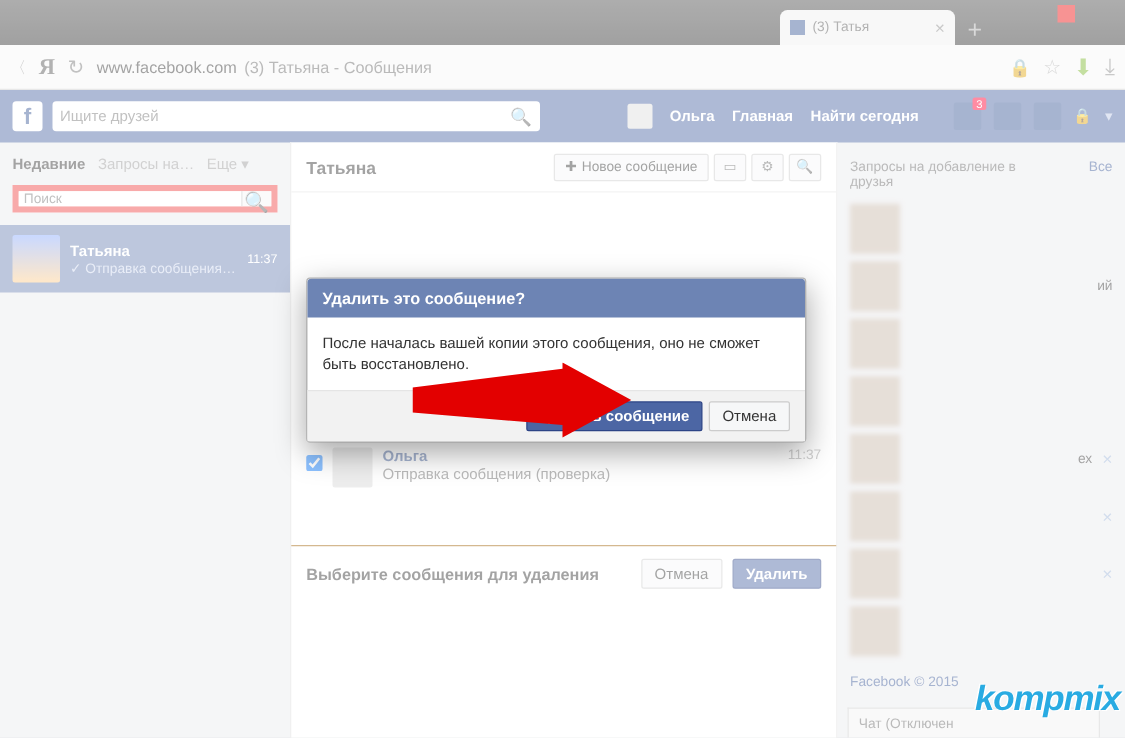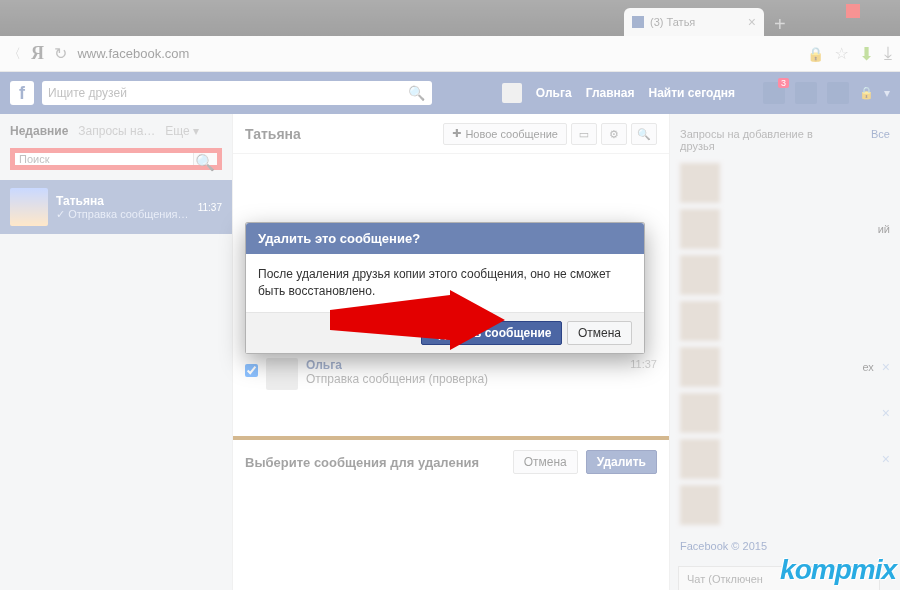--- a/index.html
+++ b/index.html
@@ -61,21 +61,21 @@
 
 .timeline { text-align: center; color: #999; font-size: 11px; padding: 180px 0 6px; }
 .msg-row { display: flex; align-items: flex-start; gap: 8px; padding: 6px 12px; }
 .msg-check { margin-top: 6px; }
 .msg-av { width: 32px; height: 32px; background: #d8d8d8; border-radius: 2px; }
 .msg-body { flex: 1; font-size: 12px; }
 .msg-name { color: #3b5998; font-weight: bold; }
 .msg-text { color: #666; }
 .msg-time { font-size: 11px; color: #999; }
 
-.del-bar { border-top: 4px solid #a16207; padding: 10px 12px; display: flex; align-items: center; font-size: 13px; gap: 8px; margin-top: 40px; }
+.del-bar { border-top: 1px solid #a16207; padding: 10px 12px; display: flex; align-items: center; font-size: 13px; gap: 8px; margin-top: 40px; }
 .del-bar .label { flex: 1; font-weight: bold; color: #333; }
 .btn-gray { border: 1px solid #ccc; background: #f6f7f8; padding: 4px 10px; font-size: 12px; color: #333; border-radius: 2px; }
 .btn-blue { border: 1px solid #2d4486; background: #4c66a4; color: #fff; padding: 4px 10px; font-size: 12px; font-weight: bold; border-radius: 2px; }
 
 .right-col { width: 230px; padding: 10px; font-size: 11px; color: #333; }
 .right-header { display: flex; justify-content: space-between; padding: 4px 0 8px; color: #666; gap: 37px; }
 .right-header a { color: #3b5998; text-decoration: none; }
 .friend-row { display: flex; gap: 8px; align-items: center; padding: 3px 0; }
 .friend-th { width: 40px; height: 40px; background: #c8b8a8; filter: blur(2px); }
 .friend-x { color: #9cb4d8; font-size: 14px; }
@@ -88,41 +88,42 @@
 .modal-body { padding: 12px; font-size: 12px; color: #333; line-height: 1.4; }
 .modal-foot { background: #f2f2f2; padding: 8px 12px; text-align: right; border-top: 1px solid #e5e5e5; }
 
 
 .arrow { position: absolute; left: 330px; top: 290px; z-index: 60; pointer-events:none; }
 
 
 .chat-bar { position: absolute; right: 20px; bottom: 0; width: 202px; height: 24px; background: #f2f2f2; border: 1px solid #ccc; border-bottom: none; font-size: 11px; color: #666; display: flex; align-items: center; padding: 0 8px; z-index: 5; }
 
 
-.wm { position: absolute; right: 4px; bottom: 4px; font-size: 28px; font-weight: bold; color: #29abe2; font-style: italic; text-shadow: 1px 1px 0 #fff, -1px -1px 0 #fff; letter-spacing: -1px; z-index: 1000; }
+.wm { position: absolute; right: 4px; bottom: 15px; font-size: 28px; font-weight: bold; color: #29abe2; font-style: italic; text-shadow: 1px 1px 0 #fff, -1px -1px 0 #fff; letter-spacing: -1px; z-index: 1000; }
 </style>
 </head>
 <body>
 
 <div class="browser-tabs">
   <div class="red-badge"></div>
   <div class="tab">
     <span class="tab-favicon"></span>
     <span>(3) Татья</span>
     <span class="tab-close">×</span>
   </div>
   <span class="tab-add">+</span>
 </div>
 
 <div class="addr-bar">
   <span style="color:#999">〈</span>
   <span class="addr-y">Я</span>
   <span class="reload-icon">↻</span>
   <div class="url-field">
     <span class="url-domain">www.facebook.com</span>
+    <span>(3) Татьяна                       - Сообщения</span>
   </div>
   <span class="lock-icon">🔒</span>
   <span class="star-icon">☆</span>
   <span class="dl-arrow">⬇</span>
   <span class="dl-arrow2">⤓</span>
 </div>
 
 <div class="fb-header">
   <div class="fb-logo">f</div>
   <div class="fb-search">
@@ -239,21 +240,21 @@
         <div style="flex:1"></div>
       </div>
     <div class="footer">
       <div><a>Facebook © 2015</a></div>
     </div>
   </div>
 </div>
 
 <div class="modal-dim">
   <div class="modal-head">Удалить это сообщение?</div>
-  <div class="modal-body">После удаления друзья копии этого сообщения, оно не сможет быть восстановлено.</div>
+  <div class="modal-body">После началась вашей копии этого сообщения, оно не сможет быть восстановлено.</div>
   <div class="modal-foot">
     <button class="btn-blue">Удалить сообщение</button>
     <button class="btn-gray">Отмена</button>
   </div>
 </div>
 
 <svg class="arrow" width="180" height="70">
   <polygon points="0,20 120,5 120,0 175,30 120,60 120,50 0,40" fill="#e30000"></polygon>
 </svg>
 

